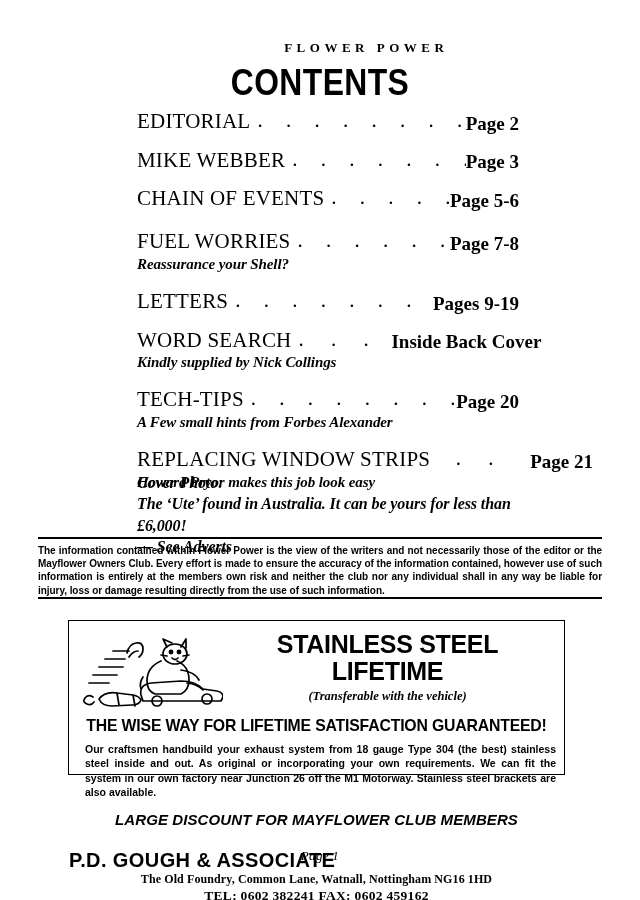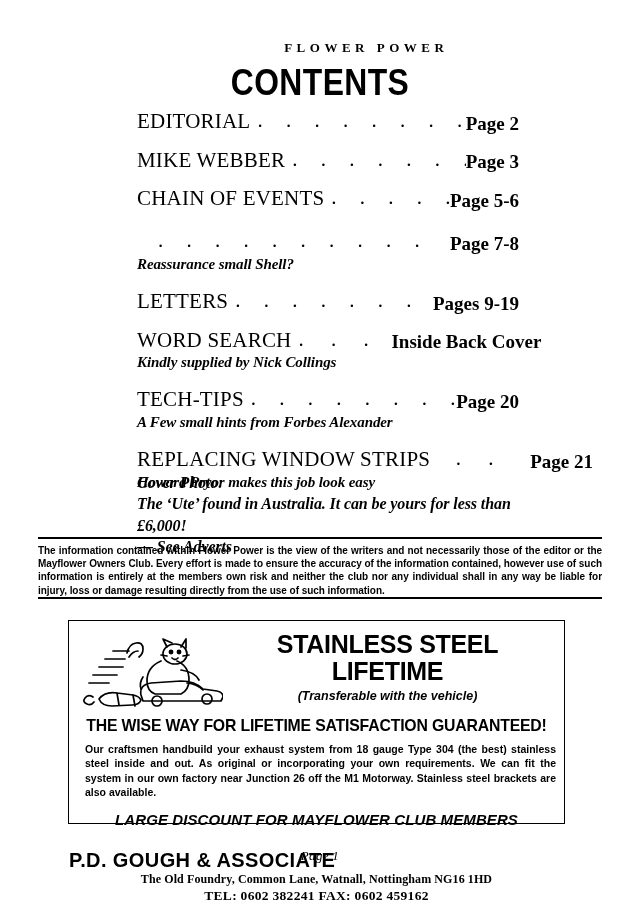--- a/index.html
+++ b/index.html
@@ -145,21 +145,21 @@
     text-align: justify;
     letter-spacing: -0.05px;
   }
 
   
   .advert {
     position: absolute;
     top: 620px;
     left: 68px;
     width: 497px;
-    height: 204px;
+    height: 155px;
     border: 1.6px solid #000;
     box-sizing: border-box;
     background: #fff;
   }
   .ad-top {
     display: flex;
     align-items: flex-start;
     padding: 10px 14px 0 14px;
   }
   .ad-art {
@@ -174,21 +174,21 @@
     padding-left: 2px;
   }
   .ad-h1 {
     font-family: "Liberation Sans", sans-serif;
     font-weight: bold;
     font-size: 25px;
     line-height: 1.08;
     letter-spacing: -0.3px;
   }
   .ad-sub {
-    font-family: Liberation Sans, sans-serif;
+    font-family: Liberation Serif, serif;
     font-weight: bold;
     font-style: italic;
     font-size: 12.5px;
     margin-top: 4px;
   }
   .ad-slogan {
     text-align: center;
     font-family: "Liberation Sans", sans-serif;
     font-weight: bold;
     font-size: 17px;
@@ -282,24 +282,25 @@
       <div class="toc-row">
         <span class="toc-name">CHAIN OF EVENTS</span>
         <span class="toc-dots">. . . . . . . .</span>
         <span class="toc-page">Page 5-6</span>
       </div>
     </div>
     <div class="gap-md"></div>
 
     <div class="toc-entry">
       <div class="toc-row">
+        <span class="toc-name">FUEL WORRIES</span>
         <span class="toc-dots">. . . . . . . . . .</span>
         <span class="toc-page">Page 7-8</span>
       </div>
-      <div class="toc-sub">Reassurance small Shell?</div>
+      <div class="toc-sub">Reassurance your Shell?</div>
     </div>
     <div class="gap-md"></div>
 
     <div class="toc-entry">
       <div class="toc-row">
         <span class="toc-name">LETTERS</span>
         <span class="toc-dots">. . . . . . . . . . . . .</span>
         <span class="toc-page">Pages 9-19</span>
       </div>
     </div>

